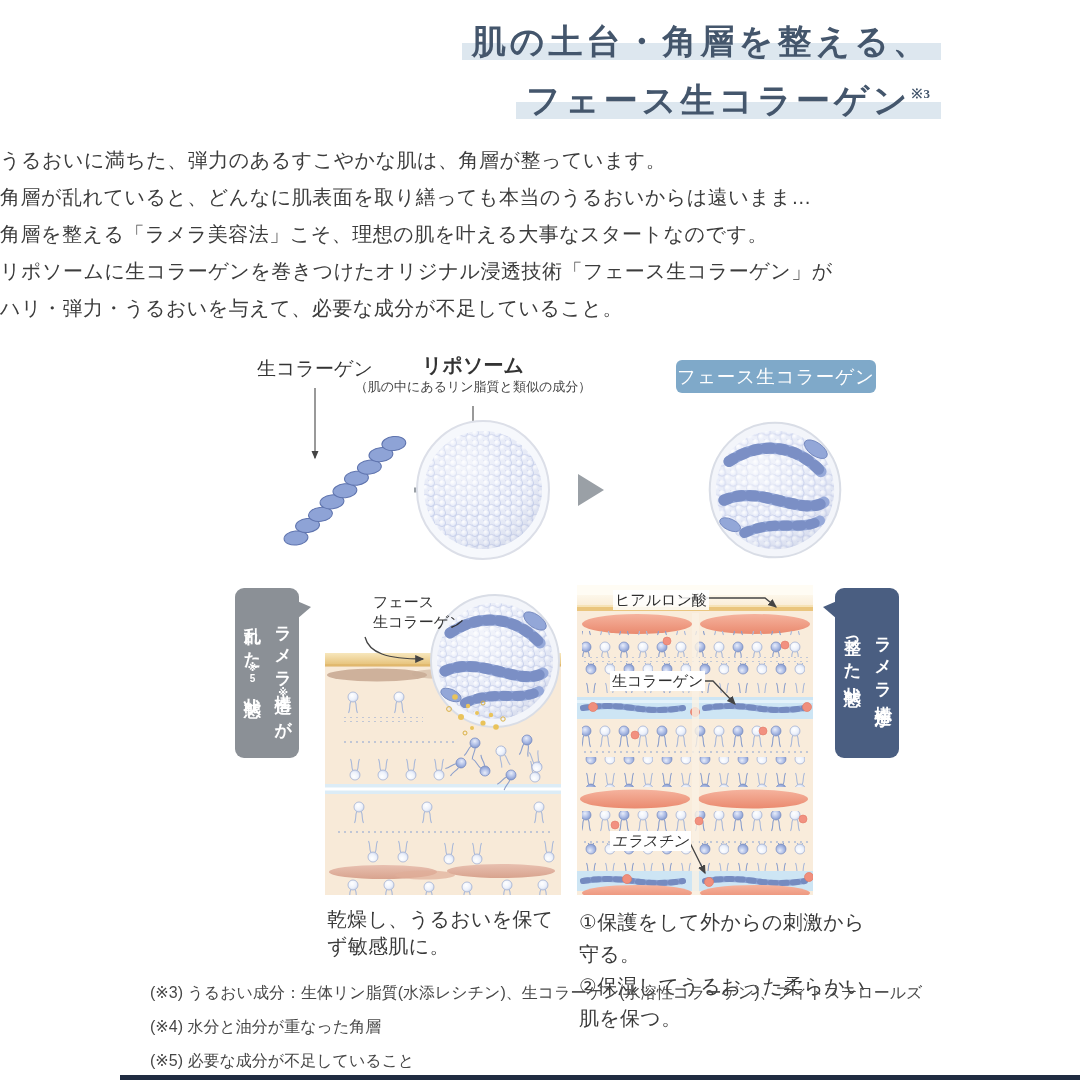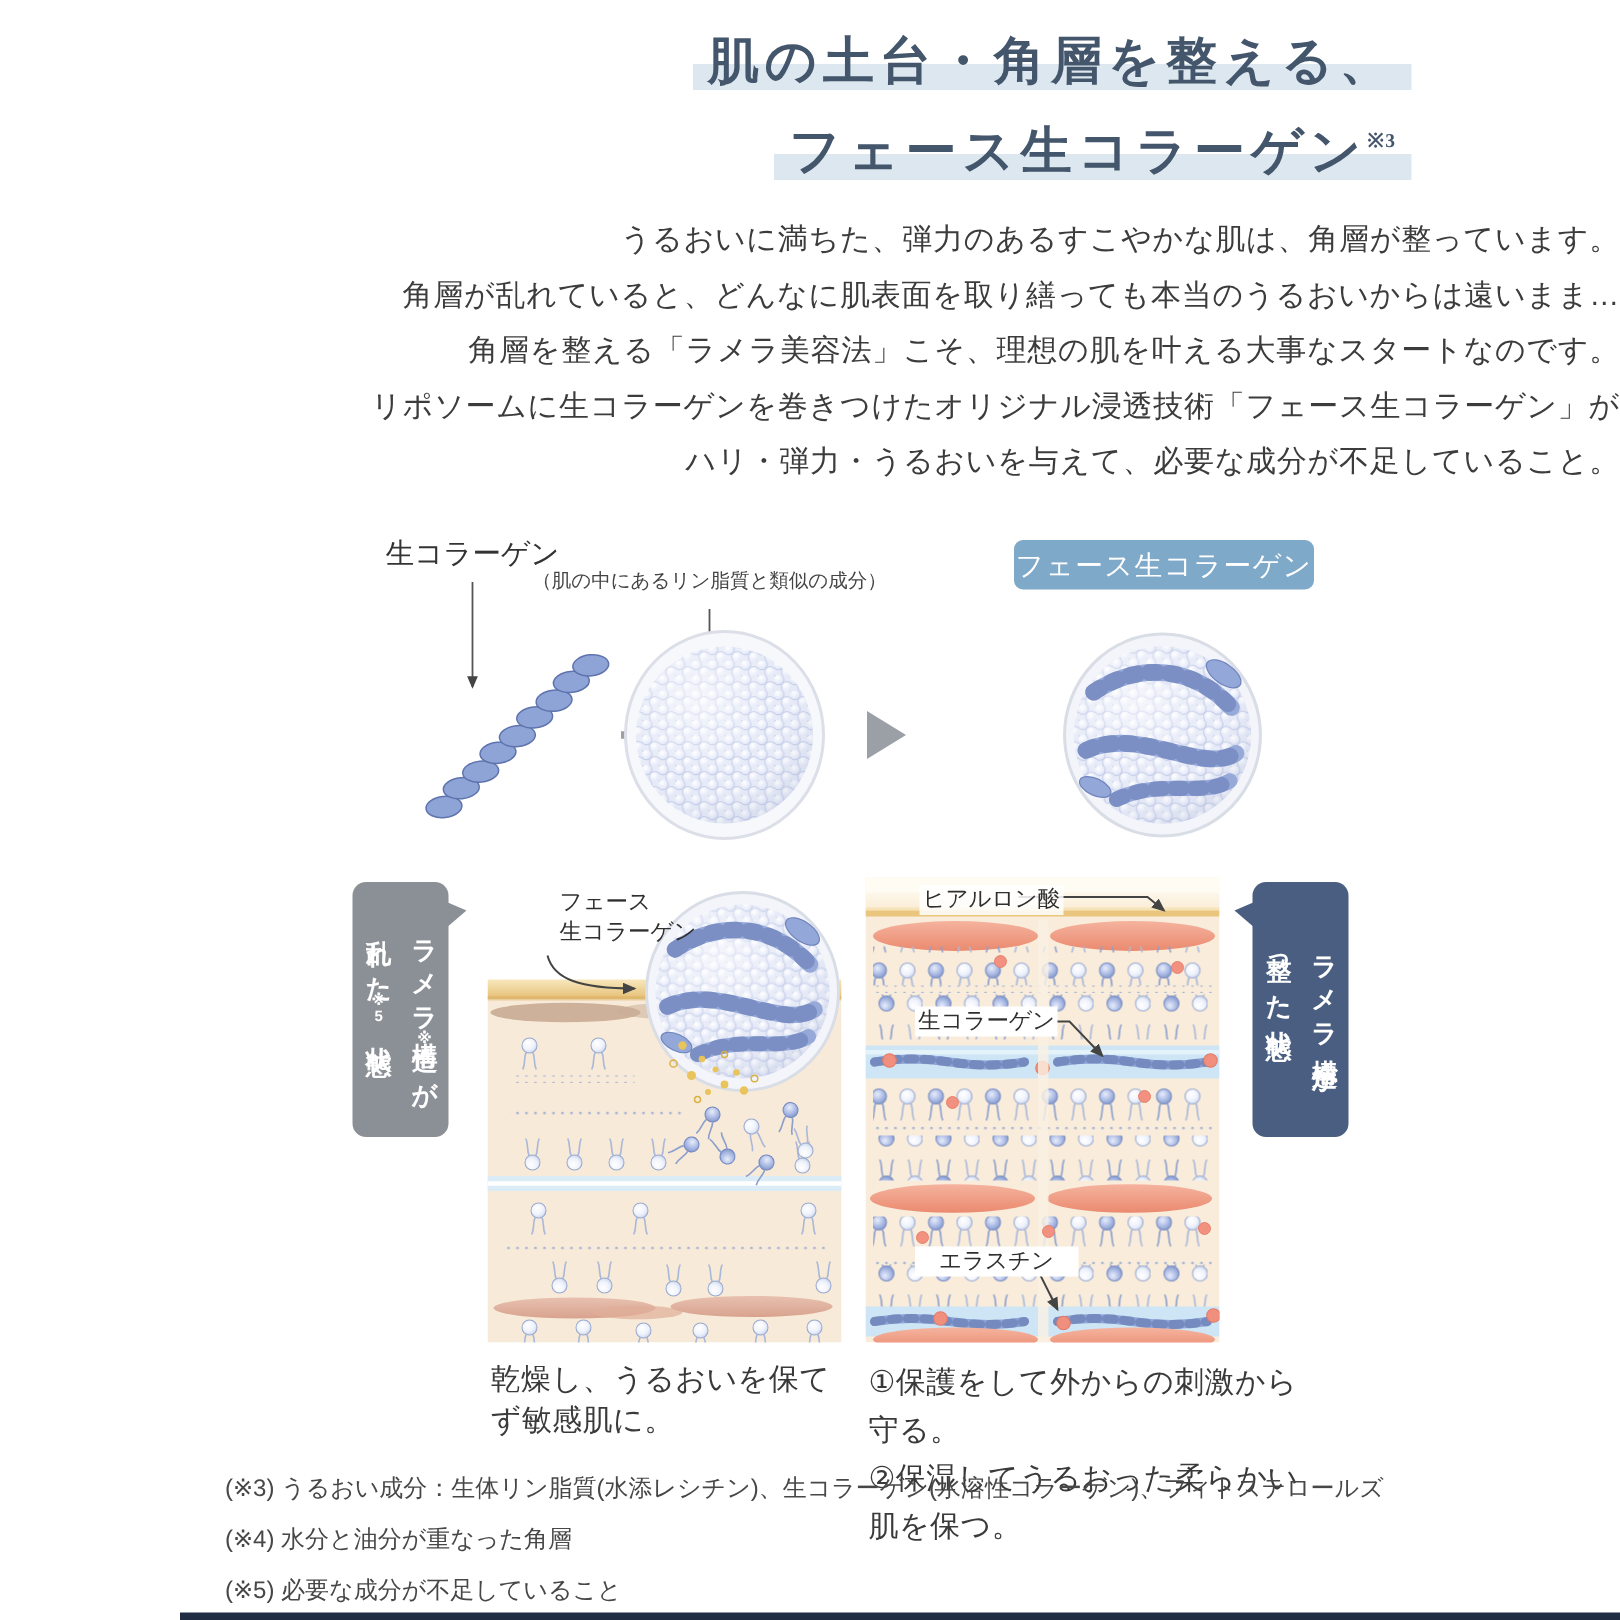--- a/index.html
+++ b/index.html
@@ -7,21 +7,21 @@
           font-family:"Liberation Sans","DejaVu Sans",sans-serif; color:#3c3c3c; }
 
   
   .title { position:absolute; top:16px; left:0; width:941px; text-align:right;
            font-family:"Liberation Serif","DejaVu Serif",serif; color:#44566c; }
   .title-line { font-size:34px; font-weight:600; letter-spacing:4px; line-height:52px; }
   .hl { background:linear-gradient(to bottom, transparent 54%, #dde7ef 54%); padding:0 10px; }
   .title .note { font-size:13px; letter-spacing:1px; vertical-align:14px; }
 
   
-  .intro { position:absolute; top:142px; left:0; width:1080px; text-align:right; }
+  .intro { position:absolute; top:142px; left:0; width:1080px; text-align:left; }
   .intro-line { font-size:20px; line-height:37px; letter-spacing:0.5px; color:#3c3c3c; }
 
   
   .formula-art { position:absolute; top:348px; left:0; }
   .f-label { position:absolute; text-align:center; color:#333; }
   .f-collagen { top:356px; left:240px; width:150px; font-size:19px; }
   .f-liposome { top:352px; left:350px; width:246px; font-size:20px; font-weight:700; }
   .f-liposome-sub { top:378px; left:340px; width:266px; font-size:13px; color:#444; }
   .f-result { position:absolute; top:360px; left:676px; width:200px; height:33px;
               background:#7fa9c9; color:#fff; border-radius:6px; font-size:18.5px;
@@ -40,21 +40,21 @@
             border-left:14px solid #8b9096; }
   .bubble-right { left:835px; top:588px; background:#4a5e81; }
   .bubble-right::before { content:""; position:absolute; left:-12px; top:13px;
             border-top:6px solid transparent; border-bottom:12px solid transparent;
             border-right:14px solid #4a5e81; }
 
   .panel-label { position:absolute; font-size:15px; line-height:20px; color:#2f2f2f; font-weight:500;margin-left:28px; }
   .p-fase { left:345px; top:592px; }
   .p-hyal { left:585px; top:590px; background:rgba(255,255,255,.85); padding:0 2px; }
   .p-colla { left:582px; top:671px; background:#fff; padding:0 2px; }
-  .p-elast { left:582px; top:831px; background:#fff; padding:0 16px; }
+  .p-elast { left:582px; top:831px; background:#fff; padding:0 2px;font-style:italic; }
 
   .caption { position:absolute; font-size:20px; color:#3a3a3a; letter-spacing:0.3px; }
   .caption-left { left:327px; top:906px; width:245px; }
   .caption-right { left:579px; top:906px; width:300px; line-height:32px; }
 
   
   .footnotes { position:absolute; left:150px; top:976px; width:880px; }
   .footnote { font-size:16px; line-height:34px; color:#474747; }
 
   .bottom-bar { position:absolute; left:120px; right:0; bottom:0; height:5px; background:#202c41; }
@@ -196,20 +196,21 @@
     <path d="M473,58 V114" stroke="#555" stroke-width="1.2" fill="none" marker-end="url(#arr)"></path>
     <use href="#rope" transform="translate(296,190) rotate(-44)"></use>
     <g>
       <path d="M414,142 h34 M431,125 v34" stroke="#9aa0a6" stroke-width="5"></path>
     </g>
     <use href="#lipo-sphere" transform="translate(483,142)"></use>
     <path d="M578,126 L604,142 L578,158 z" fill="#9aa0a6"></path>
     <use href="#fc-sphere" transform="translate(775,142) scale(1.02)"></use>
   </svg>
   <div class="f-label f-collagen">生コラーゲン</div>
+  <div class="f-label f-liposome">リポソーム</div>
   <div class="f-label f-liposome-sub">（肌の中にあるリン脂質と類似の成分）</div>
   <div class="f-result">フェース生コラーゲン</div>
 
   <div class="bubble bubble-left">
     <span class="vtext"><span>ラメラ構造</span><span class="vsmall">※4</span><span>が</span><br><span>乱れた</span><span class="vsmall">※5</span><span>状態</span></span>
   </div>
 
   <svg class="panel" style="left:325px; top:585px" width="236" height="310" viewBox="0 0 236 310">
     <rect width="236" height="310" fill="#ffffff"></rect>
     <rect y="80" width="236" height="230" fill="#f8ead8"></rect>

